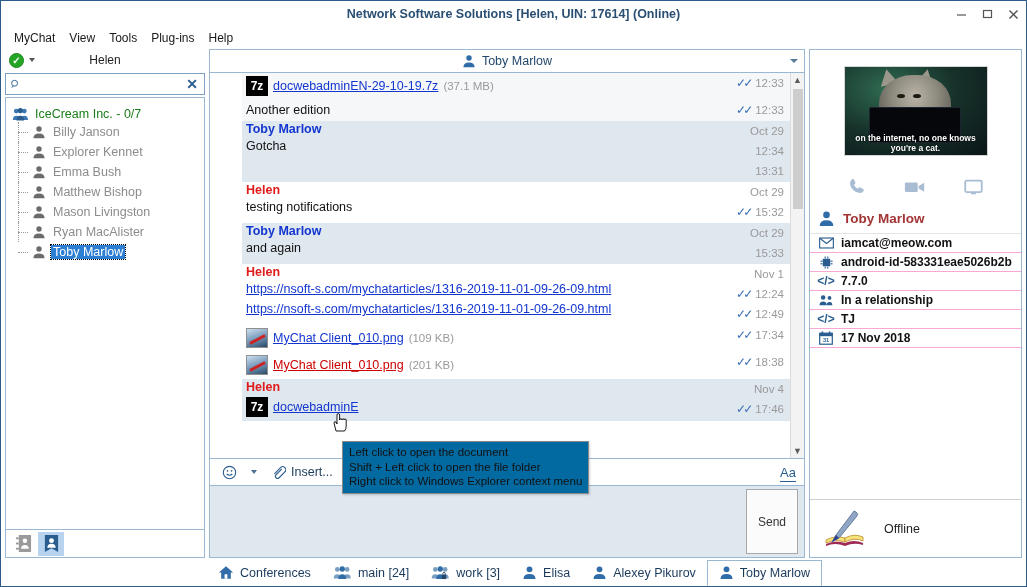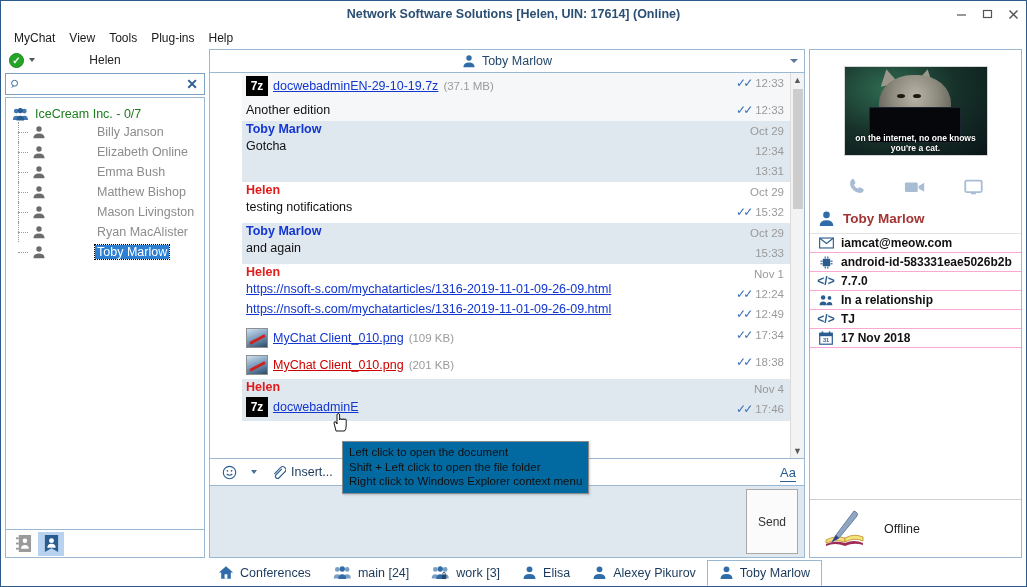--- a/index.html
+++ b/index.html
@@ -100,21 +100,21 @@
     padding-top:8px;
   }
   .group-row {
     display:flex; align-items:center; gap:6px;
     padding:1px 4px 1px 6px; font-size:12.5px;
     color:#1b7d1b;
   }
   .contact-row {
     display:flex; align-items:center;
     padding:1px 4px 1px 26px; font-size:12.5px;
-    color:#8c8c8c; position:relative; height:20px;gap:44px;
+    color:#8c8c8c; position:relative; height:20px;
   }
   .tree-line {
     position:absolute; left:12px; top:0; bottom:0;
     border-left:1px dotted #999;
   }
   .tree-elbow {
     position:absolute; left:12px; top:50%;
     width:10px; border-top:1px dotted #999;
   }
   .contact-name.selected {
@@ -438,21 +438,21 @@
         </div>
         <div class="contact-row">
           <span class="tree-line"></span>
           <span class="tree-elbow"></span>
           <span class="person-ico">
             <svg width="14" height="14" viewBox="0 0 16 16">
                 <circle cx="8" cy="4.6" r="3.1" fill="#6b6b6b"></circle>
                 <path d="M1.6 15 q0-5.4 6.4-5.4 q6.4 0 6.4 5.4 z" fill="#6b6b6b"></path>
               </svg>
           </span>
-          <span class="contact-name">Elizabeth Online</span>
+          <span class="contact-name">Explorer Kennet</span>
         </div>
         <div class="contact-row">
           <span class="tree-line"></span>
           <span class="tree-elbow"></span>
           <span class="person-ico">
             <svg width="14" height="14" viewBox="0 0 16 16">
                 <circle cx="8" cy="4.6" r="3.1" fill="#6b6b6b"></circle>
                 <path d="M1.6 15 q0-5.4 6.4-5.4 q6.4 0 6.4 5.4 z" fill="#6b6b6b"></path>
               </svg>
           </span>

